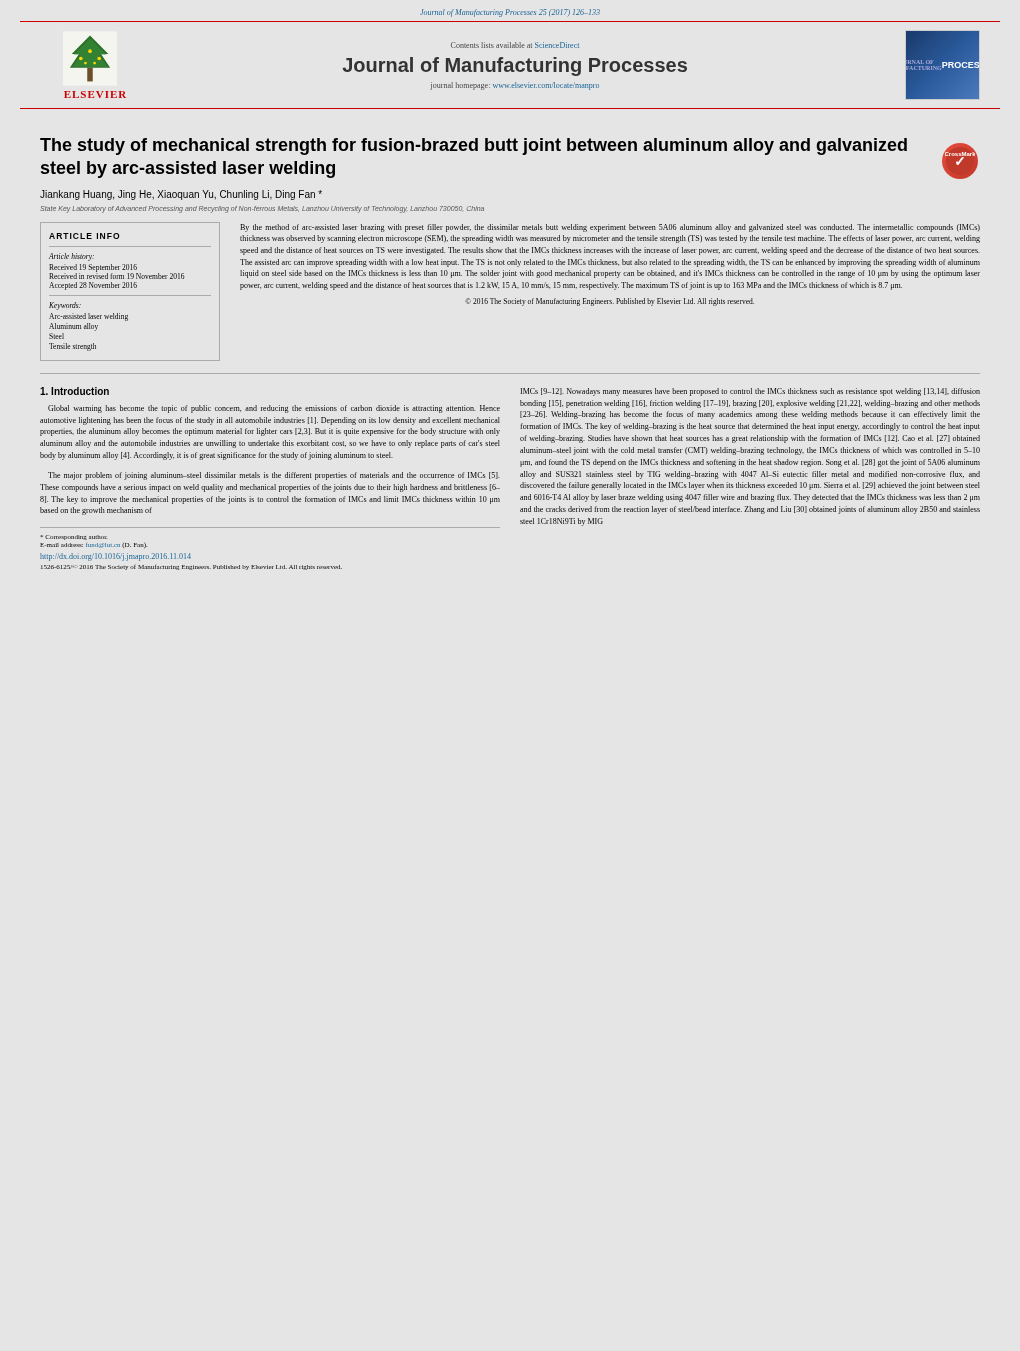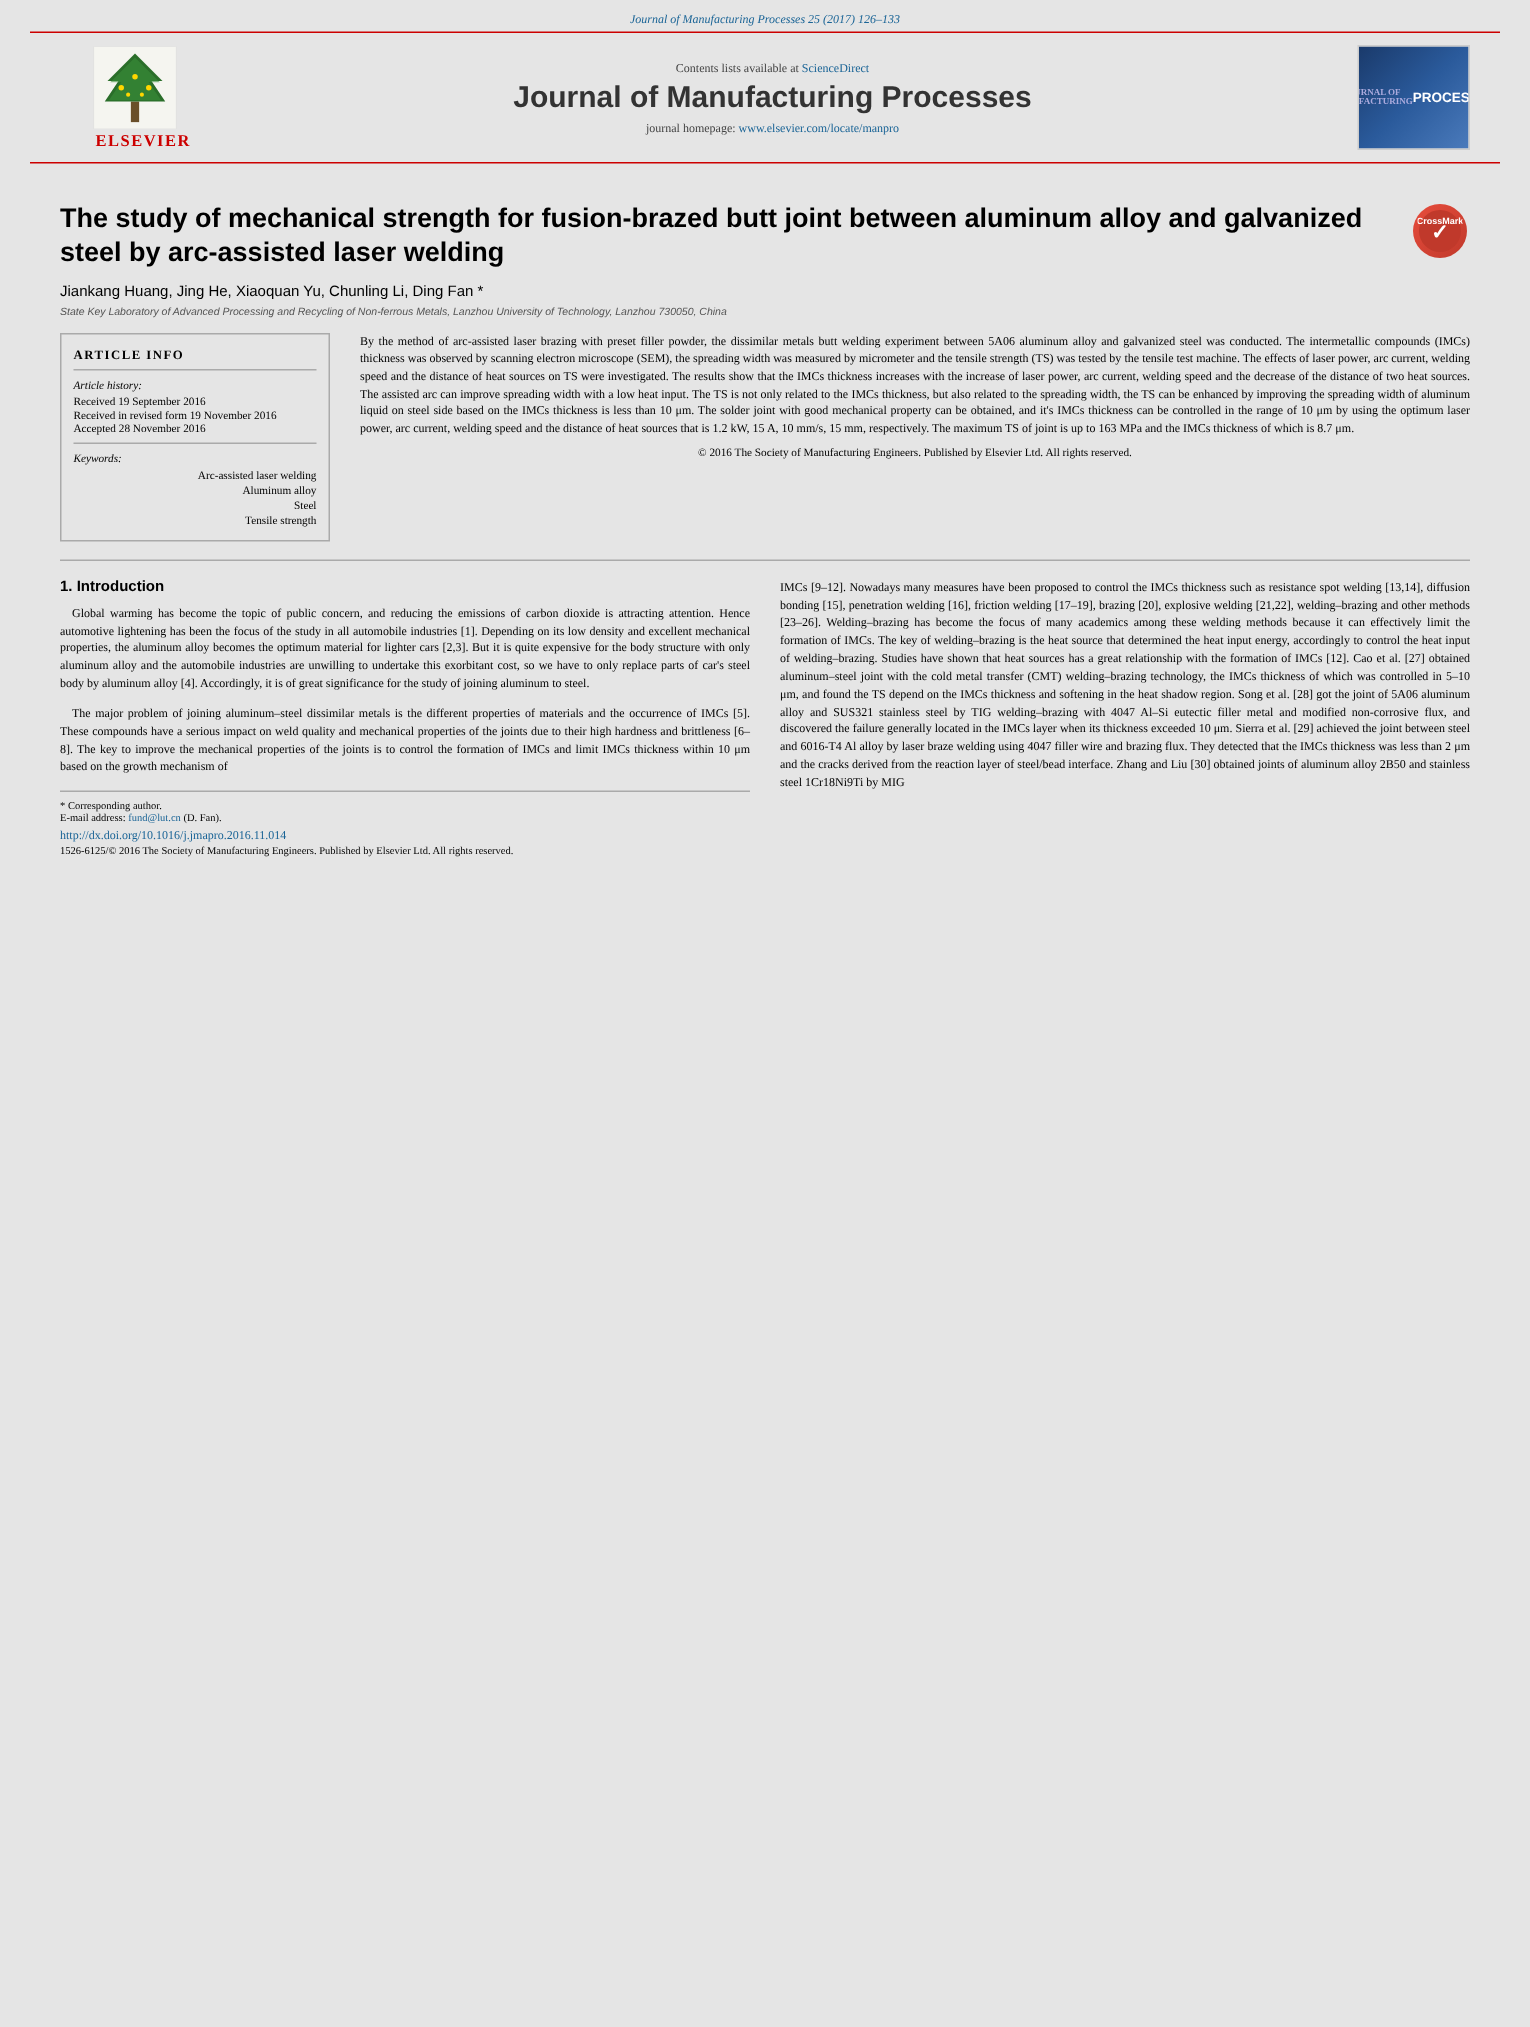--- a/index.html
+++ b/index.html
@@ -133,21 +133,21 @@
     }
 
     
     .article-body {
       padding: 15px 40px 15px 40px;
     }
 
     
     .article-title-section {
       display: flex;
-      align-items: flex-start;
+      align-items: flex-end;
       margin-bottom: 8px;
       padding-top: 10px;
       gap: 12px;
     }
 
     .article-title-text {
       flex: 1;
       font-size: 18px;
       font-weight: bold;
       color: #000;
@@ -216,21 +216,21 @@
       padding: 8px;
       font-size: 8px;
     }
 
     .info-section-title {
       font-size: 8.5px;
       font-variant: small-caps;
       font-weight: bold;
       letter-spacing: 1px;
       margin-bottom: 5px;
-      font-family: Liberation Serif, serif;
+      font-family: Liberation Sans, sans-serif;
     }
 
     .info-divider {
       border: none;
       border-top: 0.5px solid #aaa;
       margin: 5px 0;
     }
 
     .info-label {
       font-style: italic;
@@ -239,21 +239,20 @@
     }
 
     .info-date {
       font-size: 7.5px;
     }
 
     .keywords-list {
       font-size: 7.5px;
       list-style: none;
       padding: 0;
-      text-align: right;
     }
 
     .keywords-list li {
       margin-bottom: 1px;
     }
 
     
     .abstract-section-title {
       font-size: 8.5px;
       font-variant: small-caps;

